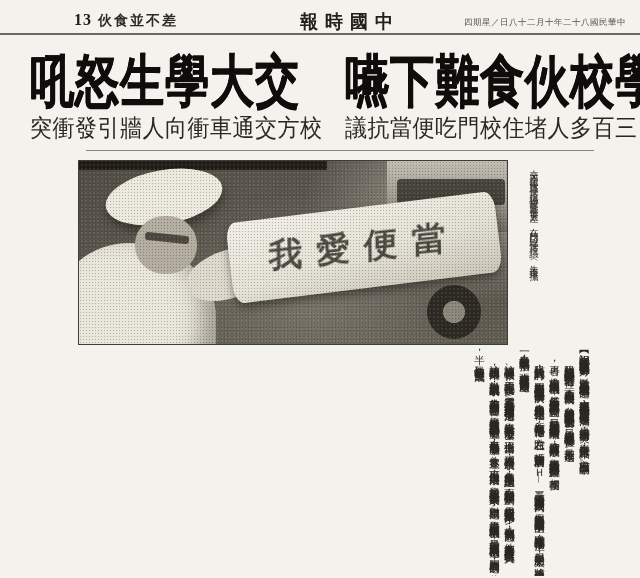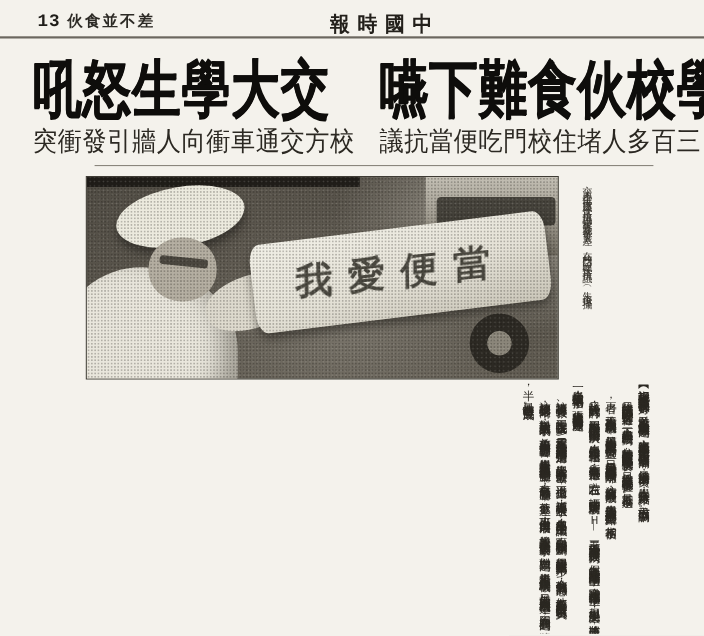--- a/index.html
+++ b/index.html
@@ -12,21 +12,21 @@
   }
   .page{
     position:absolute;left:0;top:0;width:640px;height:578px;
     background:#f4f2ec;
     overflow:hidden;
   }
 
   
   .topbar{position:absolute;left:0;top:8px;width:640px;height:24px;}
   .section-left{position:absolute;left:34px;top:3px;font-size:14px;font-weight:bold;letter-spacing:2px;color:#2c2a25;}
-  .page-no{font-family:Liberation Mono, monospace;font-size:16px;font-weight:bold;letter-spacing:1px;margin-right:6px;color:#1f1d19;}
+  .page-no{font-family:Liberation Serif, serif;font-size:16px;font-weight:bold;letter-spacing:1px;margin-right:6px;color:#1f1d19;margin-left:40px;}
   .paper-name{position:absolute;left:300px;top:2px;font-size:18px;font-weight:bold;letter-spacing:7px;color:#23201b;transform:scaleY(1.05);}
   .date-line{position:absolute;right:14px;top:9px;font-size:8.5px;letter-spacing:0.5px;color:#55524b;}
   .rule-top{position:absolute;left:0;top:33px;width:640px;height:2px;background:#6b675f;}
 
   
   .headline{
     position:absolute;left:30px;top:44px;width:604px;height:62px;
     font-size:44px;font-weight:900;letter-spacing:1px;color:#0e0d0b;
     transform:scaleY(1.28);transform-origin:top left;
     white-space:nowrap;
@@ -102,20 +102,21 @@
 </head>
 <body>
 
 <div class="page">
 
   <div class="topbar">
     <div class="section-left">
       <span class="page-no">13</span><span>伙食並不差</span>
     </div>
     <div class="paper-name">報時國中</div>
+    <div class="date-line">四期星／日八十二月十年二十八國民華中</div>
   </div>
   <div class="rule-top"></div>
 
   <div class="headline">吼怒生學大交　嚥下難食伙校學</div>
   <div class="subheadline">突衝發引牆人向衝車通交方校　議抗當便吃門校住堵人多百三</div>
   <div class="rule-sub"></div>
 
   <div class="photo">
     <div class="layer topband"></div>
     <div class="layer bus">

